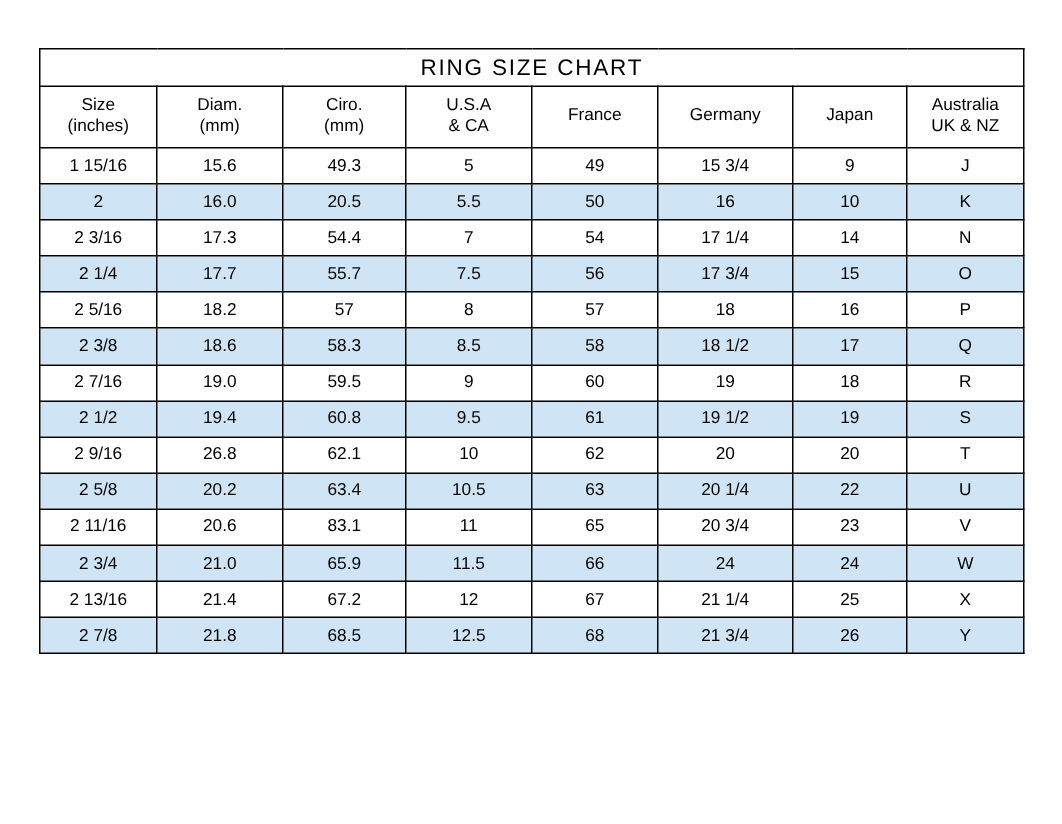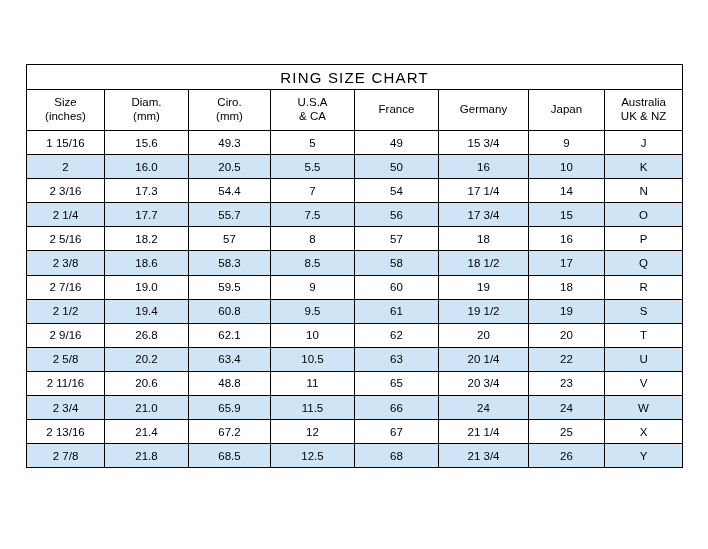--- a/index.html
+++ b/index.html
@@ -12,21 +12,20 @@
     height: 549px;
     font-family: "Liberation Sans", sans-serif;
     color: #000000;
     overflow: hidden;
   }
   .page {
     position: relative;
     width: 708px;
     height: 418px;
     box-sizing: border-box;
-    margin-top: 32px;
   }
   .chart-wrap {
     position: absolute;
     left: 26px;
     top: 32px;
     width: 656px;
   }
   table.ring-chart {
     border-collapse: collapse;
     width: 656px;
@@ -197,21 +196,21 @@
             <td>63.4</td>
             <td>10.5</td>
             <td>63</td>
             <td>20 1/4</td>
             <td>22</td>
             <td>U</td>
           </tr>
           <tr class="data-row">
             <td>2 11/16</td>
             <td>20.6</td>
-            <td>48.8</td>
+            <td>83.1</td>
             <td>11</td>
             <td>65</td>
             <td>20 3/4</td>
             <td>23</td>
             <td>V</td>
           </tr>
           <tr class="data-row shade">
             <td>2 3/4</td>
             <td>21.0</td>
             <td>65.9</td>

